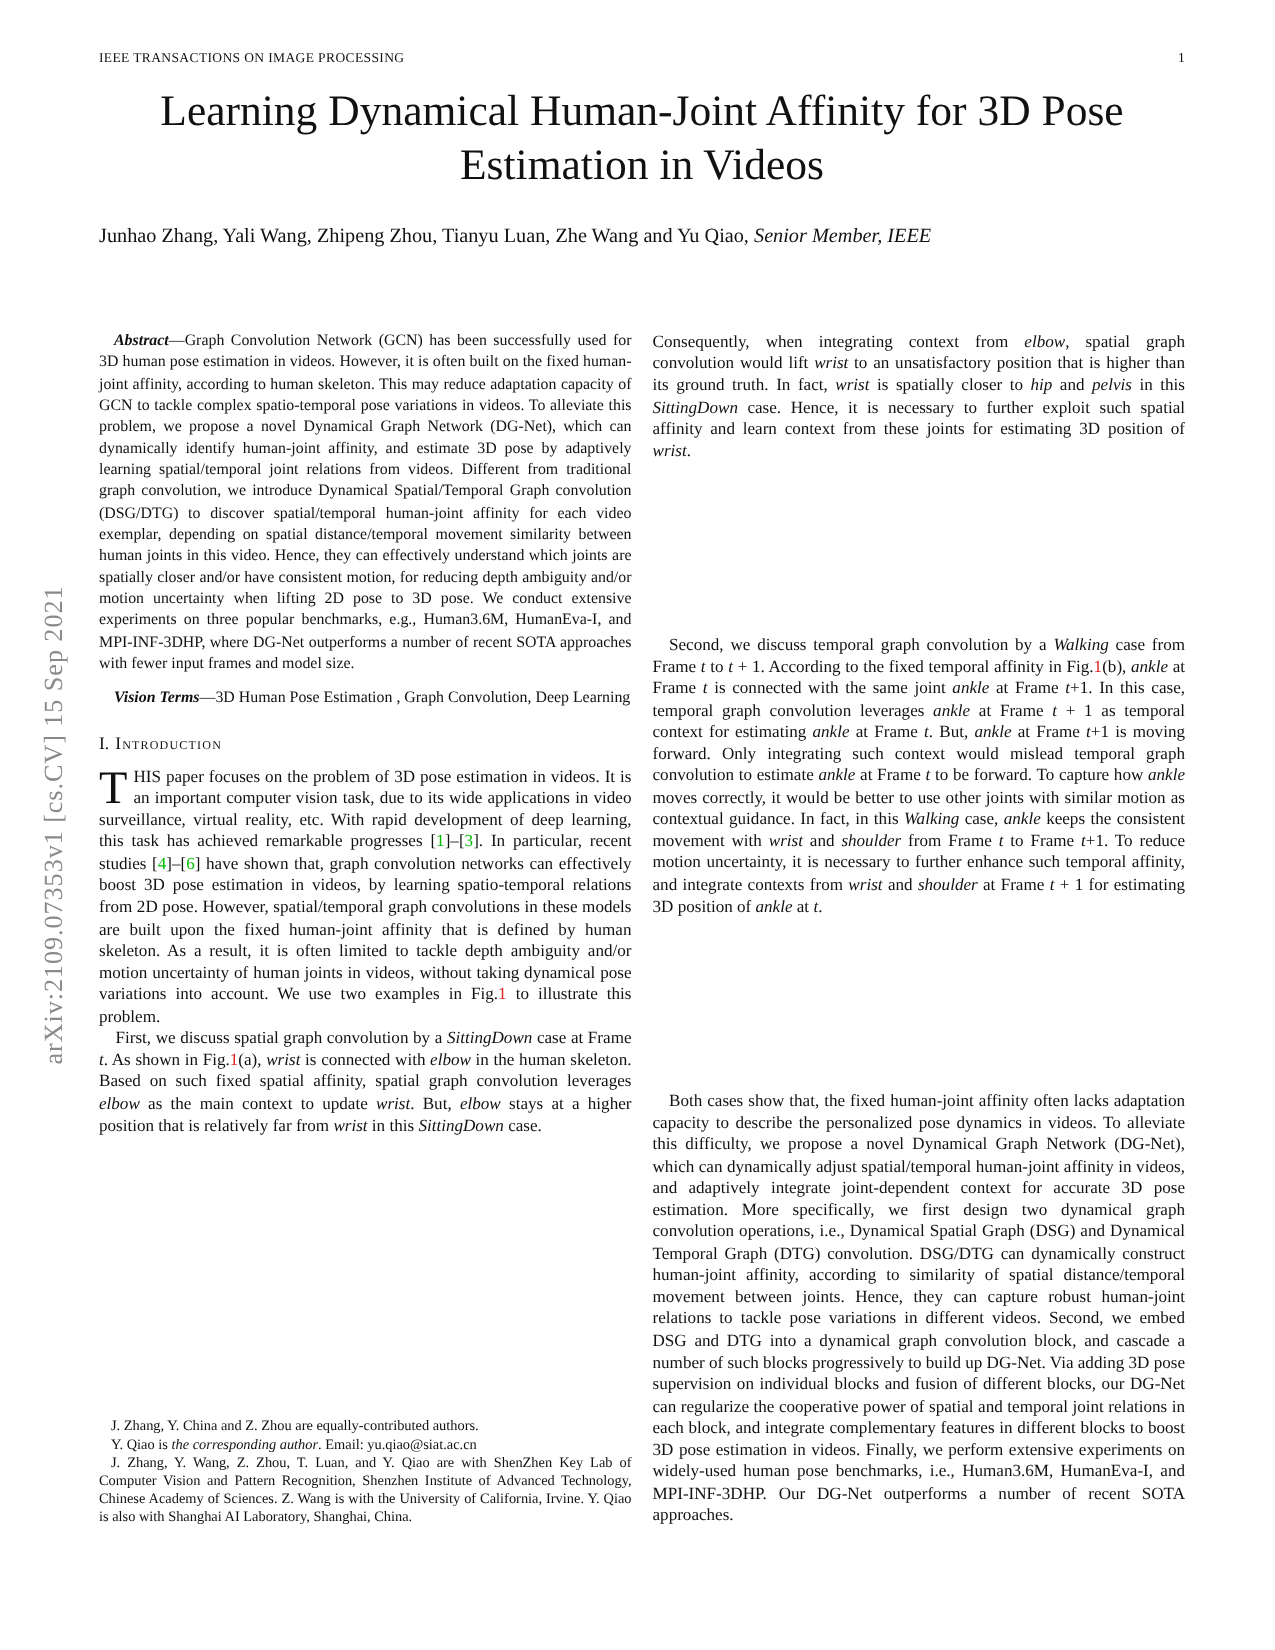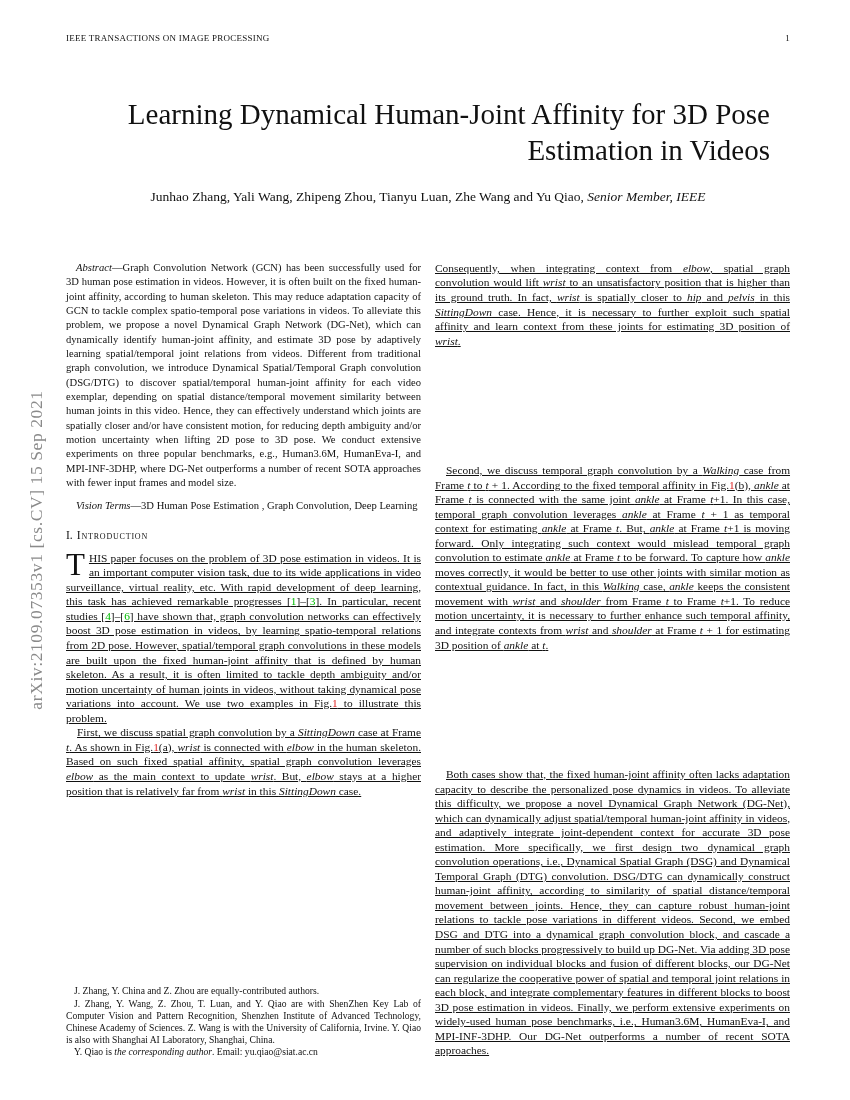--- a/index.html
+++ b/index.html
@@ -30,30 +30,29 @@
     left:36px;top:550px;
     transform:translate(-50%,-50%) rotate(-90deg);
     transform-origin:center;
     white-space:nowrap;
     color:var(--gray);
     font-size:17.5px;
     letter-spacing:.6px;
   }
   
   .title{
-    margin-top:54px;
-    text-align:right;
+    margin-top:14px;
+    text-align:center;
     font-size:29px;
     font-weight:normal;
     line-height:1.24;
     padding:0 20px;
   }
   .authors{
     margin-top:20px;
-    text-align:center;
     font-size:13.5px;
   }
   
   .columns{
     margin-top:56px;
     display:flex;
     gap:14px;
     height:797px;
   }
   .col{flex:1 1 0;display:flex;flex-direction:column;min-width:0;}
@@ -70,39 +69,38 @@
     margin-top:15px;
     margin-bottom:9px;
     text-align:left;
     font-size:11.6px;
     font-weight:normal;
   }
   .section-heading .sc{font-variant:small-caps;letter-spacing:.8px;margin-left:4px;}
   .body-par{
     font-size:11.4px;
     line-height:1.276;
-    text-decoration:underline;
   }
   .indent{text-indent:11px;}
   .dropcap{
     float:left;
     font-size:31px;
     line-height:25px;
     margin:1px 4px 0 0;
   }
   .footnotes{
     margin-top:auto;
     font-size:9.6px;
     line-height:1.26;
   }
   .footnotes p{text-indent:8px;}
   
   .i{font-style:italic;}
   .b{font-weight:normal;}
-  .bi{font-weight:normal;font-style:italic;}
+  .bi{font-weight:bold;font-style:italic;}
   .g{color:var(--green);}
   .r{color:var(--red);}
 </style>
 </head>
 <body>
 
 <div class="page">
 
   <header class="running-header">
     <span>IEEE TRANSACTIONS ON IMAGE PROCESSING</span>
@@ -122,22 +120,22 @@
       <p class="abstract index-terms"><span class="bi">Vision Terms</span><span class="b">—3D Human Pose Estimation , Graph Convolution, Deep Learning</span></p>
 
       <h2 class="section-heading"><span>I.</span><span class="sc">Introduction</span></h2>
 
       <p class="body-par"><span class="dropcap">T</span><span><span>HIS paper focuses on the problem of 3D pose estimation in videos. It is an important computer vision task, due to its wide applications in video surveillance, virtual reality, etc. With rapid development of deep learning, this task has achieved remarkable progresses [</span><span class="g">1</span><span>]–[</span><span class="g">3</span><span>]. In particular, recent studies [</span><span class="g">4</span><span>]–[</span><span class="g">6</span><span>] have shown that, graph convolution networks can effectively boost 3D pose estimation in videos, by learning spatio-temporal relations from 2D pose. However, spatial/temporal graph convolutions in these models are built upon the fixed human-joint affinity that is defined by human skeleton. As a result, it is often limited to tackle depth ambiguity and/or motion uncertainty of human joints in videos, without taking dynamical pose variations into account. We use two examples in Fig.</span><span class="r">1</span><span> to illustrate this problem.</span></span></p>
 
       <p class="body-par indent"><span>First, we discuss spatial graph convolution by a </span><span class="i">SittingDown</span><span> case at Frame </span><span class="i">t</span><span>. As shown in Fig.</span><span class="r">1</span><span>(a), </span><span class="i">wrist</span><span> is connected with </span><span class="i">elbow</span><span> in the human skeleton. Based on such fixed spatial affinity, spatial graph convolution leverages </span><span class="i">elbow</span><span> as the main context to update </span><span class="i">wrist</span><span>. But, </span><span class="i">elbow</span><span> stays at a higher position that is relatively far from </span><span class="i">wrist</span><span> in this </span><span class="i">SittingDown</span><span> case.</span></p>
 
       <div class="footnotes">
         <p><span>J. Zhang, Y. China and Z. Zhou are equally-contributed authors.</span></p>
+        <p><span>Y. Qiao is </span><span class="i">the corresponding author</span><span>. Email: yu.qiao@siat.ac.cn</span></p>
         <p><span>J. Zhang, Y. Wang, Z. Zhou, T. Luan, and Y. Qiao are with ShenZhen Key Lab of Computer Vision and Pattern Recognition, Shenzhen Institute of Advanced Technology, Chinese Academy of Sciences. Z. Wang is with the University of California, Irvine. Y. Qiao is also with Shanghai AI Laboratory, Shanghai, China.</span></p>
-        <p><span>Y. Qiao is </span><span class="i">the corresponding author</span><span>. Email: yu.qiao@siat.ac.cn</span></p>
       </div>
     </section>
 
     <section class="col col-right">
       <p class="body-par"><span>Consequently, when integrating context from </span><span class="i">elbow</span><span>, spatial graph convolution would lift </span><span class="i">wrist</span><span> to an unsatisfactory position that is higher than its ground truth. In fact, </span><span class="i">wrist</span><span> is spatially closer to </span><span class="i">hip</span><span> and </span><span class="i">pelvis</span><span> in this </span><span class="i">SittingDown</span><span> case. Hence, it is necessary to further exploit such spatial affinity and learn context from these joints for estimating 3D position of </span><span class="i">wrist</span><span>.</span></p>
       <p class="body-par indent"><span>Second, we discuss temporal graph convolution by a </span><span class="i">Walking</span><span> case from Frame </span><span class="i">t</span><span> to </span><span class="i">t</span><span> + 1. According to the fixed temporal affinity in Fig.</span><span class="r">1</span><span>(b), </span><span class="i">ankle</span><span> at Frame </span><span class="i">t</span><span> is connected with the same joint </span><span class="i">ankle</span><span> at Frame </span><span class="i">t</span><span>+1. In this case, temporal graph convolution leverages </span><span class="i">ankle</span><span> at Frame </span><span class="i">t</span><span> + 1 as temporal context for estimating </span><span class="i">ankle</span><span> at Frame </span><span class="i">t</span><span>. But, </span><span class="i">ankle</span><span> at Frame </span><span class="i">t</span><span>+1 is moving forward. Only integrating such context would mislead temporal graph convolution to estimate </span><span class="i">ankle</span><span> at Frame </span><span class="i">t</span><span> to be forward. To capture how </span><span class="i">ankle</span><span> moves correctly, it would be better to use other joints with similar motion as contextual guidance. In fact, in this </span><span class="i">Walking</span><span> case, </span><span class="i">ankle</span><span> keeps the consistent movement with </span><span class="i">wrist</span><span> and </span><span class="i">shoulder</span><span> from Frame </span><span class="i">t</span><span> to Frame </span><span class="i">t</span><span>+1. To reduce motion uncertainty, it is necessary to further enhance such temporal affinity, and integrate contexts from </span><span class="i">wrist</span><span> and </span><span class="i">shoulder</span><span> at Frame </span><span class="i">t</span><span> + 1 for estimating 3D position of </span><span class="i">ankle</span><span> at </span><span class="i">t</span><span>.</span></p>
       <p class="body-par indent"><span>Both cases show that, the fixed human-joint affinity often lacks adaptation capacity to describe the personalized pose dynamics in videos. To alleviate this difficulty, we propose a novel Dynamical Graph Network (DG-Net), which can dynamically adjust spatial/temporal human-joint affinity in videos, and adaptively integrate joint-dependent context for accurate 3D pose estimation. More specifically, we first design two dynamical graph convolution operations, i.e., Dynamical Spatial Graph (DSG) and Dynamical Temporal Graph (DTG) convolution. DSG/DTG can dynamically construct human-joint affinity, according to similarity of spatial distance/temporal movement between joints. Hence, they can capture robust human-joint relations to tackle pose variations in different videos. Second, we embed DSG and DTG into a dynamical graph convolution block, and cascade a number of such blocks progressively to build up DG-Net. Via adding 3D pose supervision on individual blocks and fusion of different blocks, our DG-Net can regularize the cooperative power of spatial and temporal joint relations in each block, and integrate complementary features in different blocks to boost 3D pose estimation in videos. Finally, we perform extensive experiments on widely-used human pose benchmarks, i.e., Human3.6M, HumanEva-I, and MPI-INF-3DHP. Our DG-Net outperforms a number of recent SOTA approaches.</span></p>
     </section>
 
   </div>

